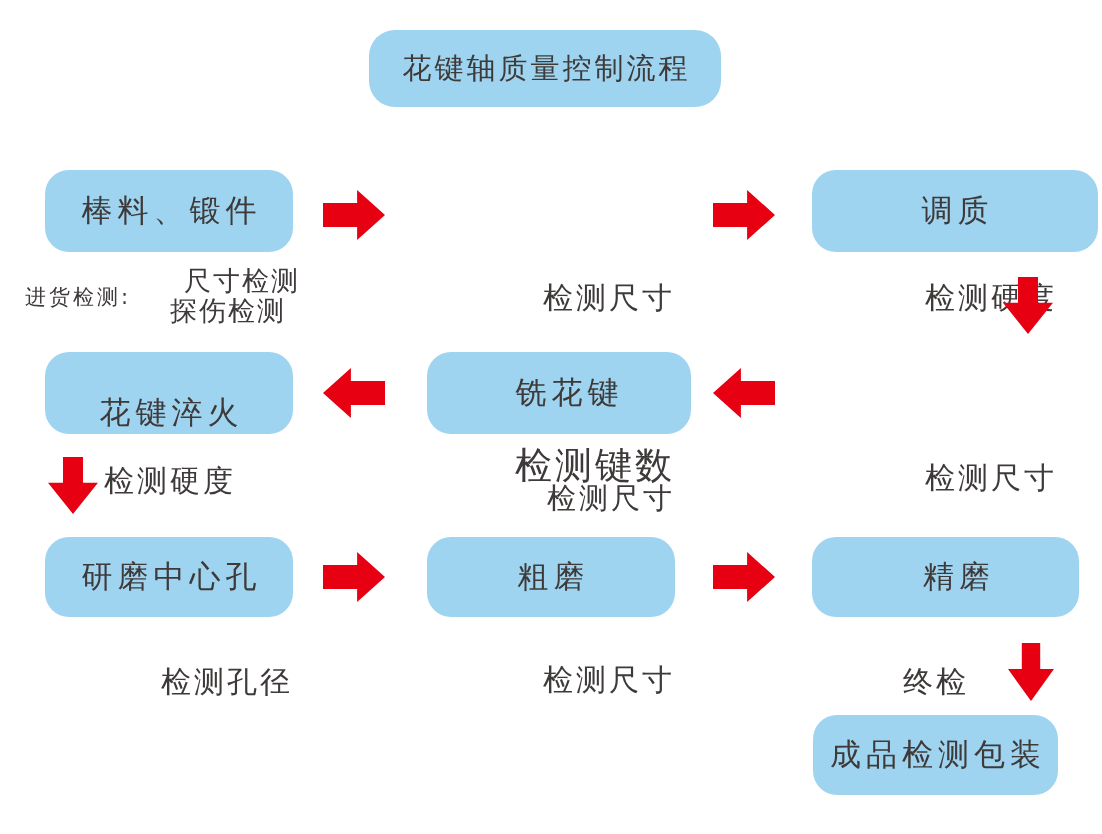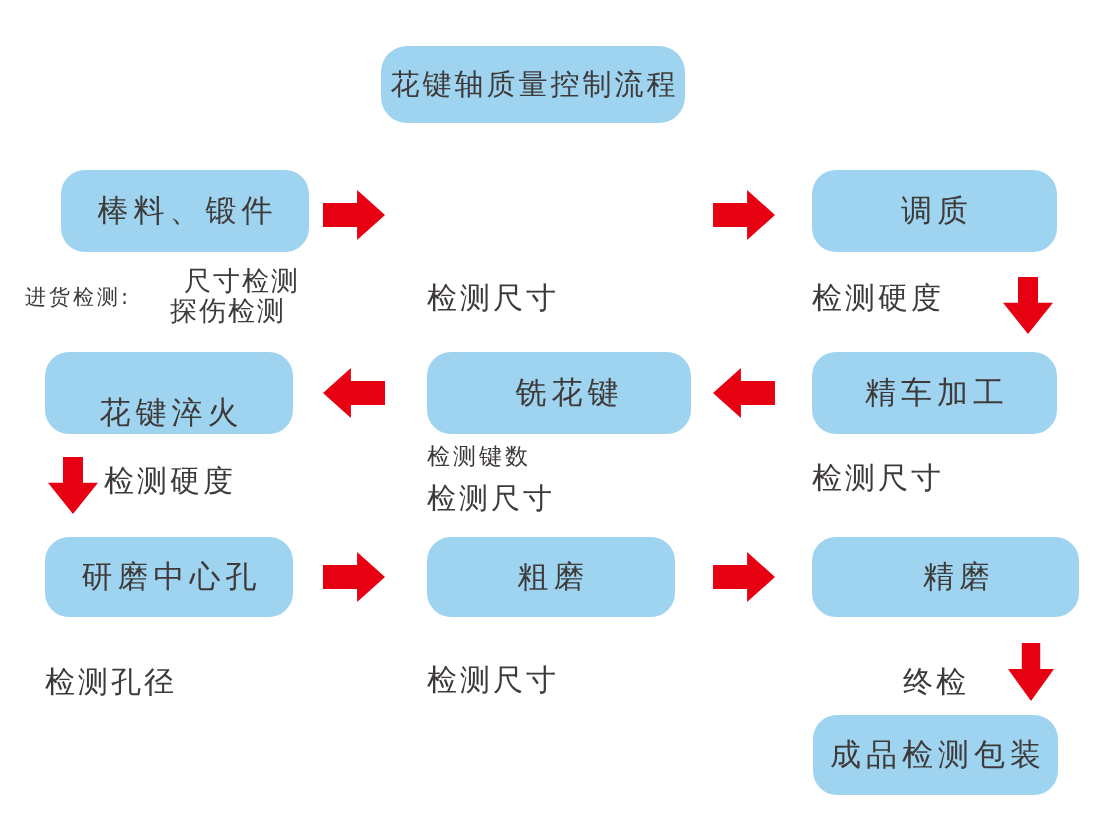--- a/index.html
+++ b/index.html
@@ -20,69 +20,66 @@
     font-size:31px;font-weight:500;letter-spacing:5px;text-indent:5px;
     color:var(--text);
   }
   .title-box{border-radius:26px;font-size:29px;letter-spacing:3px;text-indent:3px;}
 
   .label{
     position:absolute;
     font-size:30px;letter-spacing:3px;
     color:var(--text);white-space:nowrap;
   }
-  .label.centered{text-align:left;}
+  .label.centered{text-align:right;}
 
   .arrow{position:absolute;background:var(--arrow-red);}
   .arrow-right{width:62px;height:50px;clip-path:polygon(0% 26%,55% 26%,55% 0%,100% 50%,55% 100%,55% 74%,0% 74%);}
   .arrow-left{width:62px;height:50px;clip-path:polygon(100% 26%,45% 26%,45% 0%,0% 50%,45% 100%,45% 74%,100% 74%);}
   .arrow-down{width:50px;height:57px;clip-path:polygon(30% 0%,70% 0%,70% 45%,100% 45%,50% 100%,0% 45%,30% 45%);}
 
   .stack{position:absolute;font-size:27px;letter-spacing:2px;line-height:30px;color:var(--text);white-space:nowrap;}
 </style>
 </head>
 <body>
 
 <div class="canvas">
 
-  <div class="box title-box" style="left:381px;top:30px;width:304px;height:77px;margin-top:16px;">
+  <div class="box title-box" style="left:369px;top:30px;width:352px;height:77px;">
     <span>花键轴质量控制流程</span>
   </div>
 
-  <div class="box" style="left:45px;top:170px;width:248px;height:82px;margin-left:16px;">
+  <div class="box" style="left:45px;top:170px;width:248px;height:82px;">
     <span>棒料、锻件</span>
   </div>
   <div class="arrow arrow-right" style="left:323px;top:190px;"></div>
   <div class="arrow arrow-right" style="left:713px;top:190px;"></div>
-  <div class="box" style="left:812px;top:170px;width:245px;height:82px;">
+  <div class="box" style="left:812px;top:170px;width:286px;height:82px;">
     <span>调质</span>
   </div>
 
   <div class="label" style="left:25px;top:283px;font-size:21px;">进货检测:</div>
   <div class="stack" style="left:184px;top:266px;text-align:right;">尺寸检测</div>
   <div class="stack" style="left:170px;top:296px;">探伤检测</div>
   <div class="label centered" style="left:427px;top:278px;width:248px;">检测尺寸</div>
   <div class="label centered" style="left:812px;top:278px;width:245px;">检测硬度</div>
   <div class="arrow arrow-down" style="left:1003px;top:277px;"></div>
 
   <div class="box" style="left:45px;top:352px;width:248px;height:82px;align-items:flex-end;">
     <span>花键淬火</span>
   </div>
   <div class="arrow arrow-left" style="left:323px;top:368px;"></div>
   <div class="box" style="left:427px;top:352px;width:248px;height:82px;padding-left:16px;">
     <span>铣花键</span>
   </div>
   <div class="arrow arrow-left" style="left:713px;top:368px;"></div>
-  <div class="box" style="left:812px;top:352px;width:245px;height:82px;">
-    <span>精车加工</span>
-  </div>
 
   <div class="arrow arrow-down" style="left:48px;top:457px;"></div>
   <div class="label" style="left:104px;top:461px;">检测硬度</div>
-  <div class="label centered" style="left:427px;top:441px;width:248px;font-size:23px;">检测键数</div>
+  <div class="label centered" style="left:427px;top:441px;width:248px;font-size:37px;">检测键数</div>
   <div class="label centered" style="left:427px;top:479px;width:248px;font-size:29px;">检测尺寸</div>
   <div class="label centered" style="left:812px;top:458px;width:245px;">检测尺寸</div>
 
   <div class="box" style="left:45px;top:537px;width:248px;height:80px;">
     <span>研磨中心孔</span>
   </div>
   <div class="arrow arrow-right" style="left:323px;top:552px;"></div>
   <div class="box" style="left:427px;top:537px;width:248px;height:80px;">
     <span>粗磨</span>
   </div>

